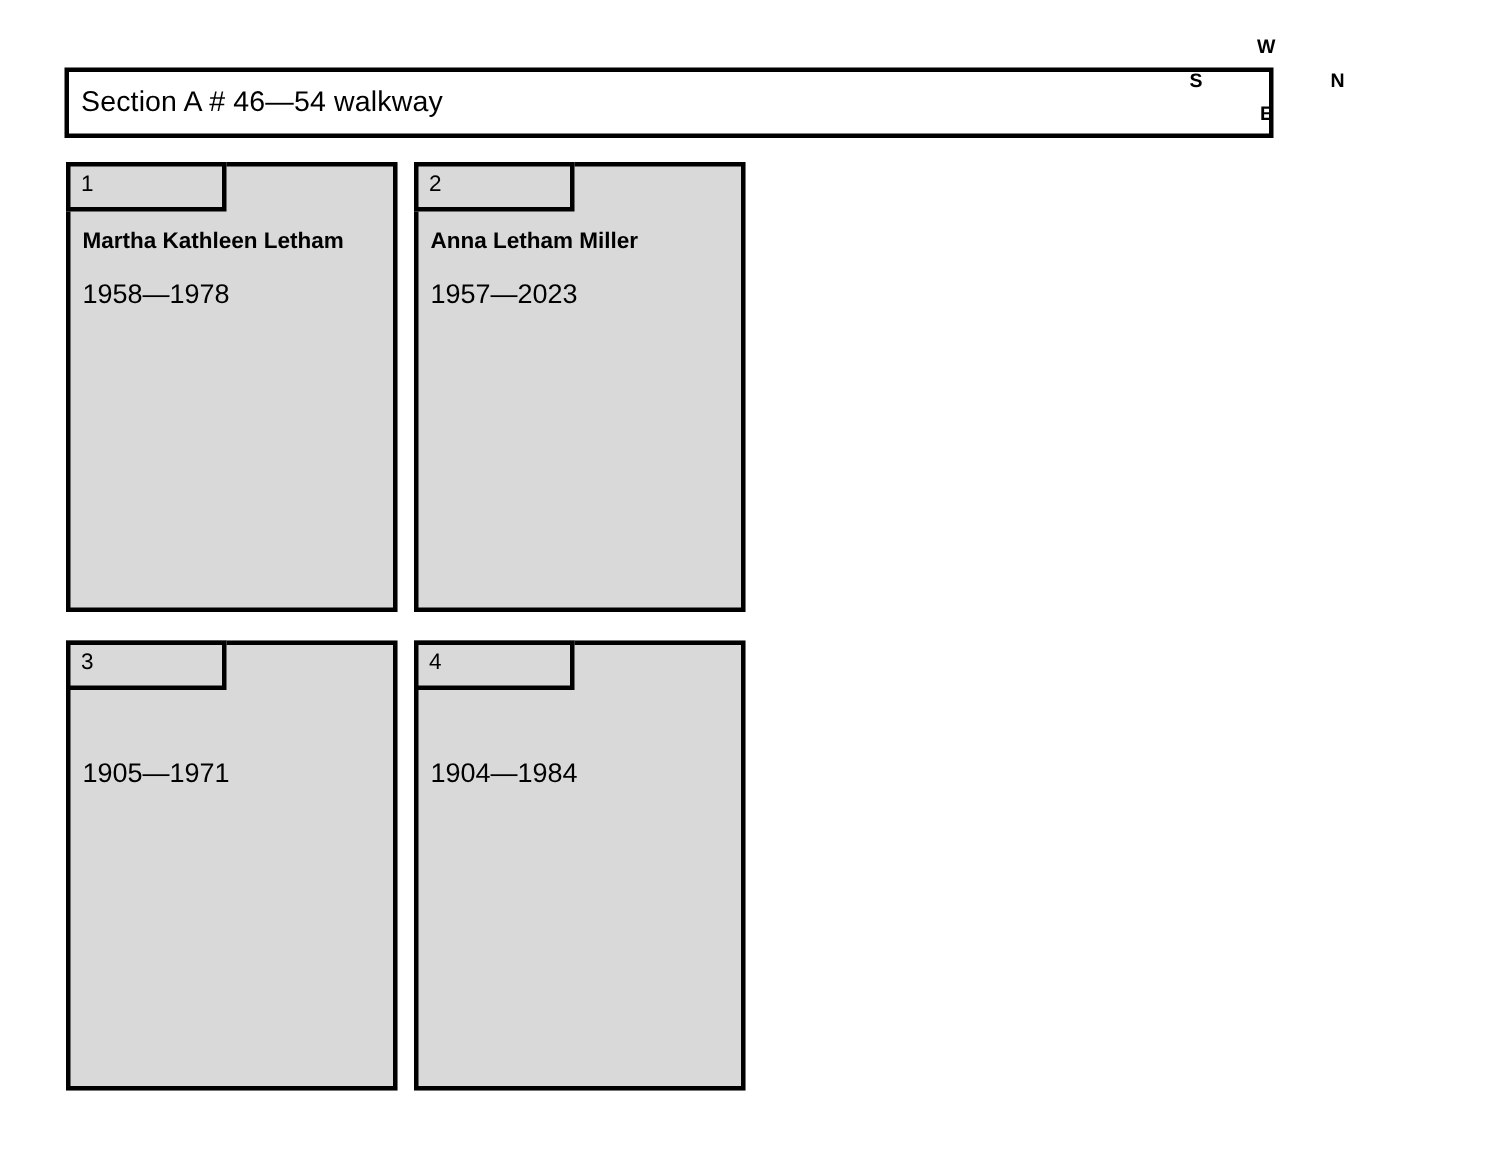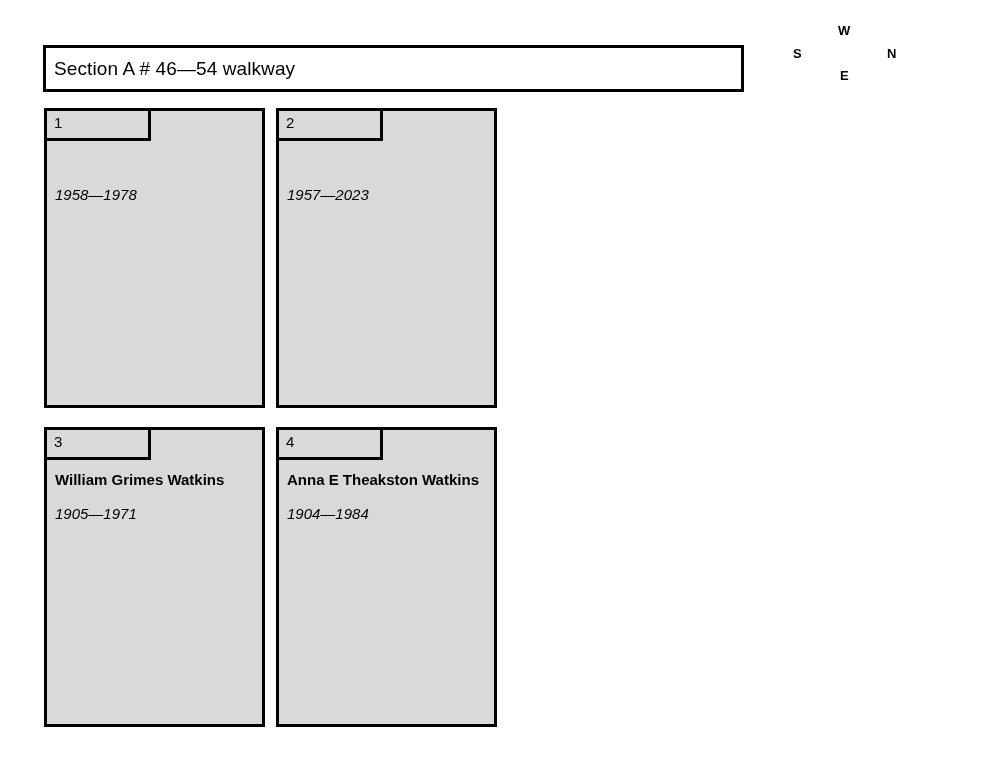--- a/index.html
+++ b/index.html
@@ -9,21 +9,21 @@
     font-family: "Liberation Sans", sans-serif;
     color: #000000;
     position: relative;
     overflow: hidden;
   }
   .stage { position: absolute; inset: 0; width: 1000px; height: 773px; }
 
   .header-box {
     position: absolute;
     left: 43px; top: 45px;
-    width: 701px; height: 47px;
+    width: 806px; height: 47px;
     background: #ffffff;
     border: 3px solid #000000;
     display: flex;
     align-items: center;
     padding-left: 8px;
     font-size: 19px;
     letter-spacing: 0.1px;
   }
 
   .compass { position: absolute; left: 770px; top: 10px; width: 180px; height: 90px; }
@@ -59,22 +59,21 @@
   }
   .plot-name {
     position: absolute;
     top: 41px; left: 8px; right: 4px;
     font-size: 15px;
     font-weight: bold;
   }
   .plot-dates {
     position: absolute;
     top: 75px; left: 8px;
-    font-size: 15px;
-    font-style: italic;
+    font-size: 18px;
   }
 </style>
 </head>
 <body>
 
 <div class="stage">
 
   <div class="header-box">
     <span>Section A # 46—54 walkway</span>
   </div>
@@ -83,39 +82,39 @@
     <span class="pt-top">W</span>
     <span class="pt-left">S</span>
     <span class="pt-right">N</span>
     <span class="pt-bottom">E</span>
   </div>
 
   <div class="plot-card pos-1">
     <div class="plot-tab">
       <span>1</span>
     </div>
+    <div class="plot-name">Martha Kathleen Letham</div>
     <div class="plot-dates">1958—1978</div>
   </div>
 
   <div class="plot-card pos-2">
     <div class="plot-tab">
       <span>2</span>
     </div>
+    <div class="plot-name">Anna Letham Miller</div>
     <div class="plot-dates">1957—2023</div>
   </div>
 
   <div class="plot-card pos-3">
     <div class="plot-tab">
       <span>3</span>
     </div>
-    <div class="plot-name">William Grimes Watkins</div>
     <div class="plot-dates">1905—1971</div>
   </div>
 
   <div class="plot-card pos-4">
     <div class="plot-tab">
       <span>4</span>
     </div>
-    <div class="plot-name">Anna E Theakston Watkins</div>
     <div class="plot-dates">1904—1984</div>
   </div>
 
 </div>
 
 </body></html>

